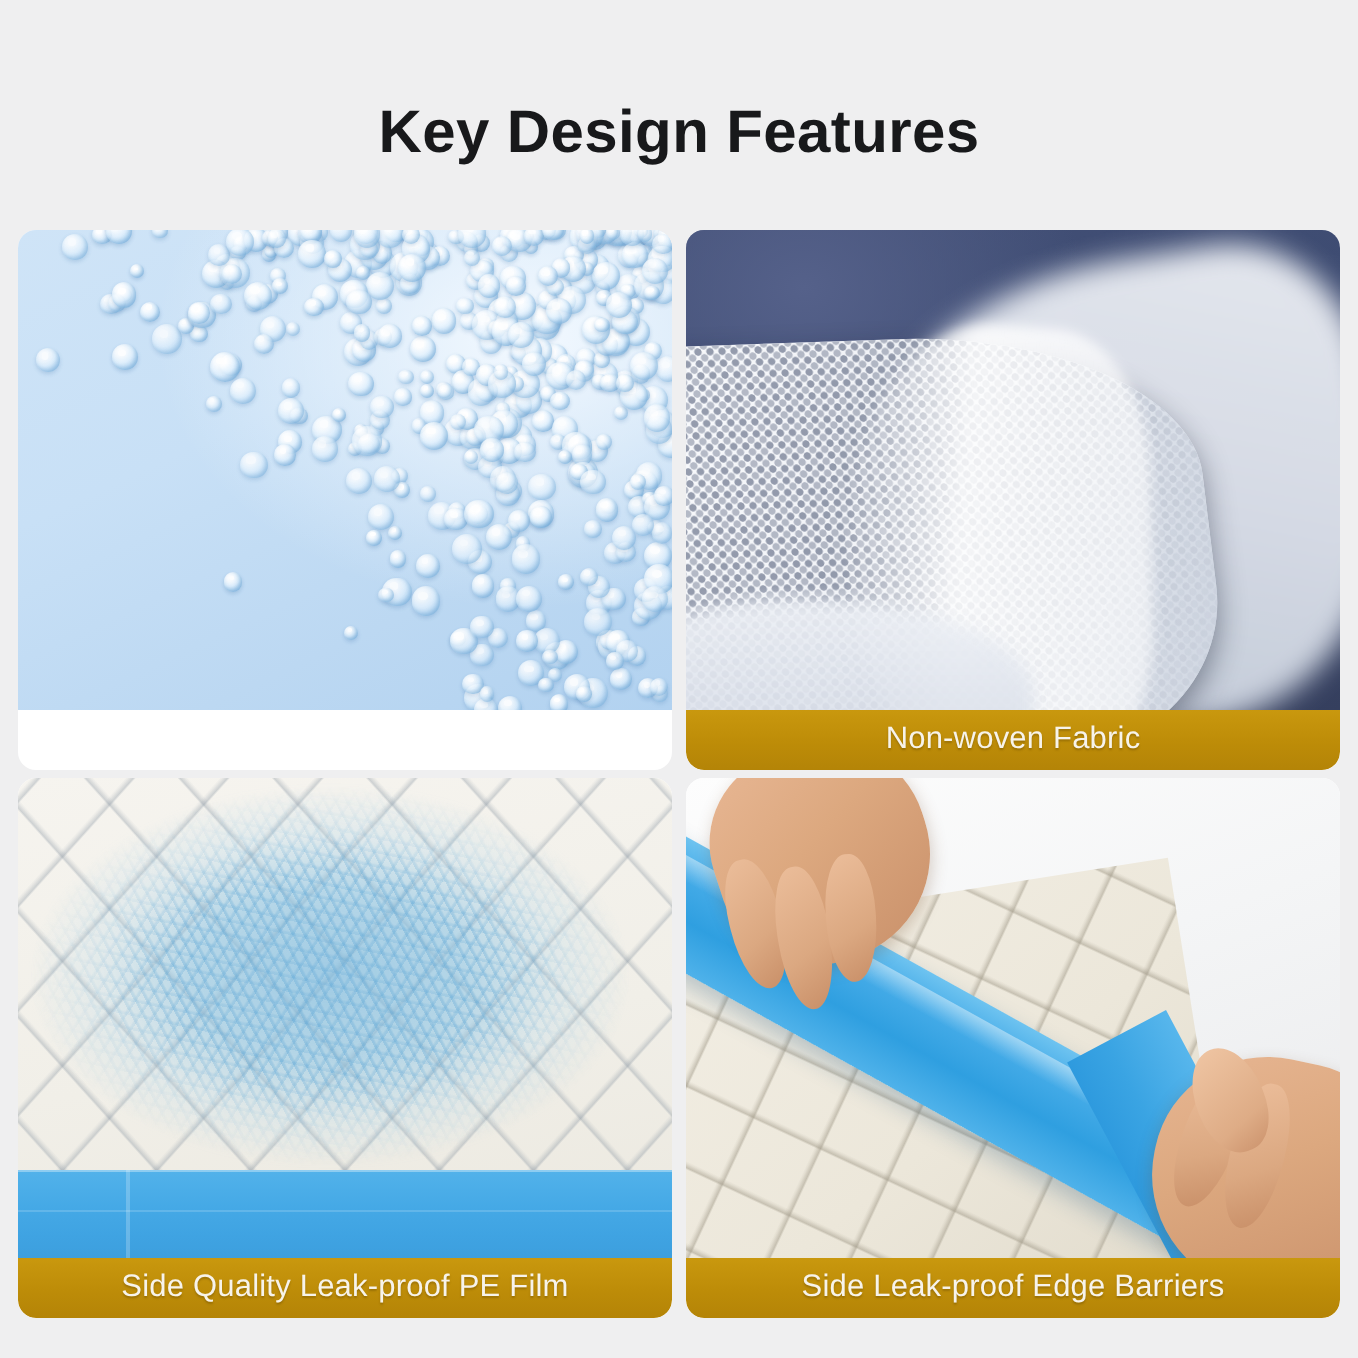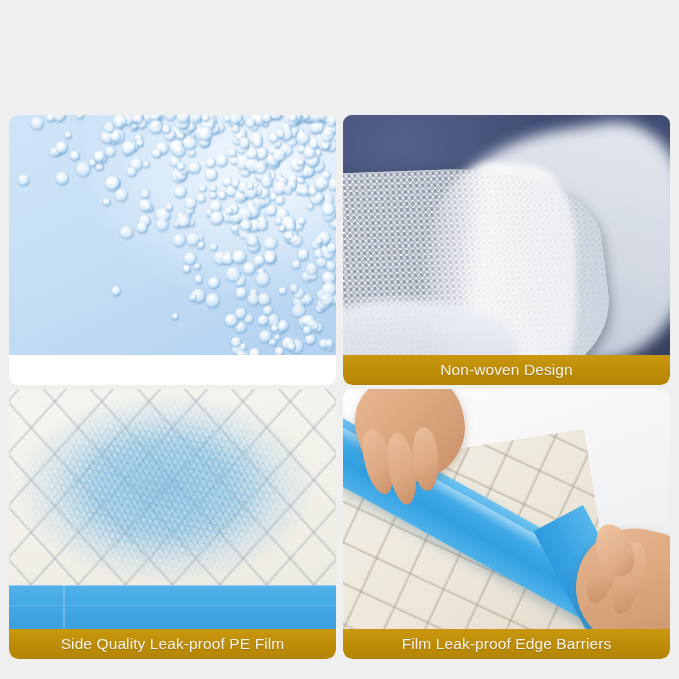--- a/index.html
+++ b/index.html
@@ -303,20 +303,21 @@
     border-radius: 50% 50% 46% 46%;
     background: linear-gradient(160deg, #f0c6a4 0%, #deac86 70%, #cb926c 100%);
     transform: rotate(-22deg);
   }
 </style>
 </head>
 <body>
 
 <div id="page">
 
+  <div class="page-title">Key Design Features</div>
 
   <div class="grid">
 
     <div class="card">
       <div class="photo">
         <div class="sap-bg"></div>
         <div class="bead-field" id="bead-field">
             <div class="bead" style="left: 234.368px; top: 41.703px; width: 8.96694px; height: 8.96694px; opacity: 0.79;"></div>
             <div class="bead" style="left: 21.9182px; top: 1.90261px; width: 12.7855px; height: 12.7855px; opacity: 0.83;"></div>
             <div class="bead" style="left: 292.568px; top: 156.01px; width: 10.9632px; height: 10.9632px; opacity: 0.8;"></div>
@@ -740,21 +741,21 @@
     <div class="card">
       <div class="photo">
         <div class="nw-bg"></div>
         <div class="nw-blur-sheet"></div>
         <div class="nw-sheet">
           <div class="nw-dots"></div>
           <div class="nw-fold"></div>
         </div>
         <div class="nw-lower"></div>
       </div>
-      <div class="caption">Non-woven Design</div>
+      <div class="caption">Non-woven Fabric</div>
     </div>
 
     <div class="card">
       <div class="photo">
         <div class="pe-bg"></div>
         <div class="pe-quilt"></div>
         <div class="pe-core"></div>
         <div class="pe-core-tex"></div>
         <div class="pe-strip">
           <div class="pe-strip-seam"></div>
@@ -776,17 +777,17 @@
         <div class="eb-strip2"></div>
         <div class="hand hand-tl"></div>
         <div class="finger f1"></div>
         <div class="finger f2"></div>
         <div class="finger f3"></div>
         <div class="hand hand-br"></div>
         <div class="finger f4"></div>
         <div class="finger f5"></div>
         <div class="eb-thumb"></div>
       </div>
-      <div class="caption">Film Leak-proof Edge Barriers</div>
+      <div class="caption">Side Leak-proof Edge Barriers</div>
     </div>
 
   </div>
 </div>
 
 </body></html>

